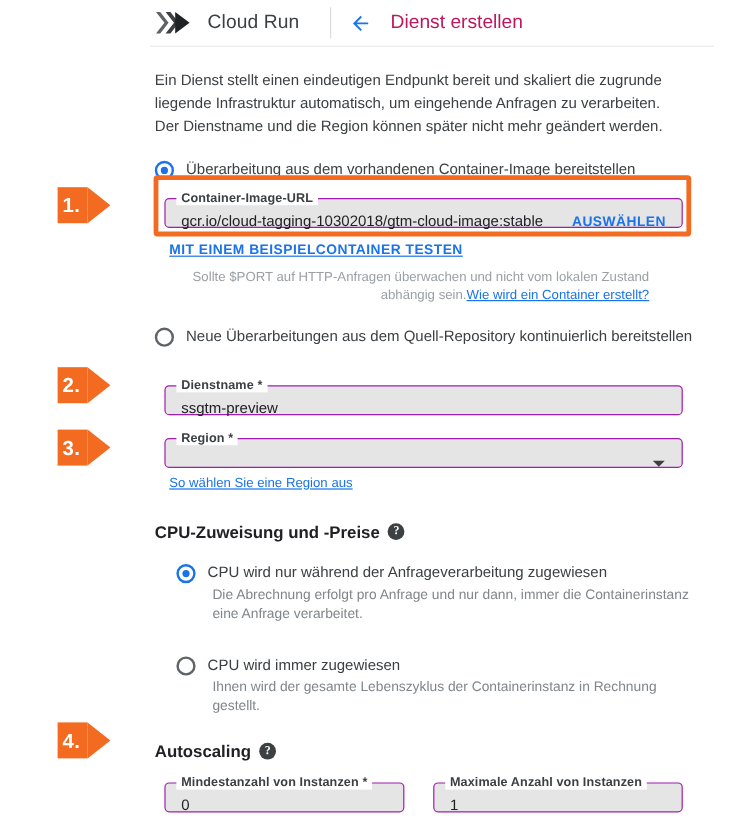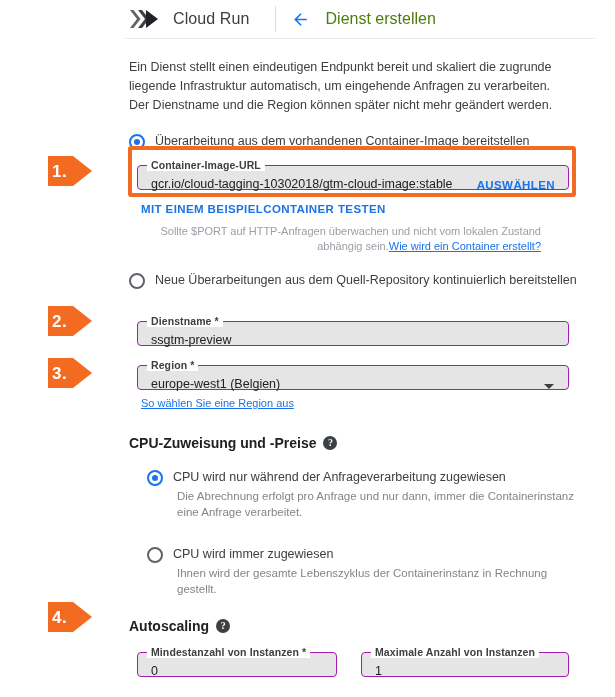--- a/index.html
+++ b/index.html
@@ -36,21 +36,21 @@
   .hdr-divider {
     width: 1px; height: 26px; background: #dadce0;
     margin-left: 25px;
   }
   .back-btn {
     width: 30px; height: 30px; margin-left: 10px;
     display: flex; align-items: center; justify-content: center;
     cursor: pointer;
   }
   .page-title {
-    font-size: 16px; color: #4d7c0f; margin-left: 10px; white-space: nowrap;
+    font-size: 16px; color: #be185d; margin-left: 10px; white-space: nowrap;
   }
 
   
   .content {
     position: absolute;
     left: 125px; top: 39px; width: 470px;
   }
 
   .intro {
     font-size: 12.5px; line-height: 19px; color: #3c4043;
@@ -222,39 +222,38 @@
       <span class="radio checked"></span>
       <span class="radio-label">Überarbeitung aus dem vorhandenen Container-Image bereitstellen</span>
     </div>
 
     <div class="field" style="margin:15px 0 0 12px; width:432px;">
       <span class="legend">Container-Image-URL</span>
       <span class="value">gcr.io/cloud-tagging-10302018/gtm-cloud-image:stable</span>
       <span class="trailing-action">AUSWÄHLEN</span>
     </div>
 
-    <div class="link-btn" style="margin:13px 0 0 16px;">MIT EINEM BEISPIELCONTAINER TESTEN</div>
+    <div class="link-btn" style="margin:13px 0 0 16px;text-decoration:underline;">MIT EINEM BEISPIELCONTAINER TESTEN</div>
 
     <div class="helper" style="margin:9px 0 0 16px; width:400px;">
       <span>Sollte $PORT auf HTTP-Anfragen überwachen und nicht vom lokalen Zustand abhängig sein.</span><span class="inline-link">Wie wird ein Container erstellt?</span>
     </div>
 
     <div class="radio-row" style="margin-top:18px;">
       <span class="radio"></span>
       <span class="radio-label">Neue Überarbeitungen aus dem Quell-Repository kontinuierlich bereitstellen</span>
     </div>
 
     <div class="field" style="margin:32px 0 0 12px; width:432px;">
       <span class="legend">Dienstname *</span>
       <span class="value" placeholder="Dienstname">ssgtm-preview</span>
     </div>
 
     <div class="field" style="margin:19px 0 0 12px; width:432px;">
       <span class="legend">Region *</span>
-      <span class="value">europe-west1 (Belgien)</span>
       <span class="dropdown-caret"></span>
     </div>
 
     <div class="small-link" style="margin:7px 0 0 16px;">So wählen Sie eine Region aus</div>
 
     <div class="section-title" style="margin:26px 0 0 4px;">
       <span>CPU-Zuweisung und -Preise</span>
       <span class="help-icon">?</span>
     </div>
 

